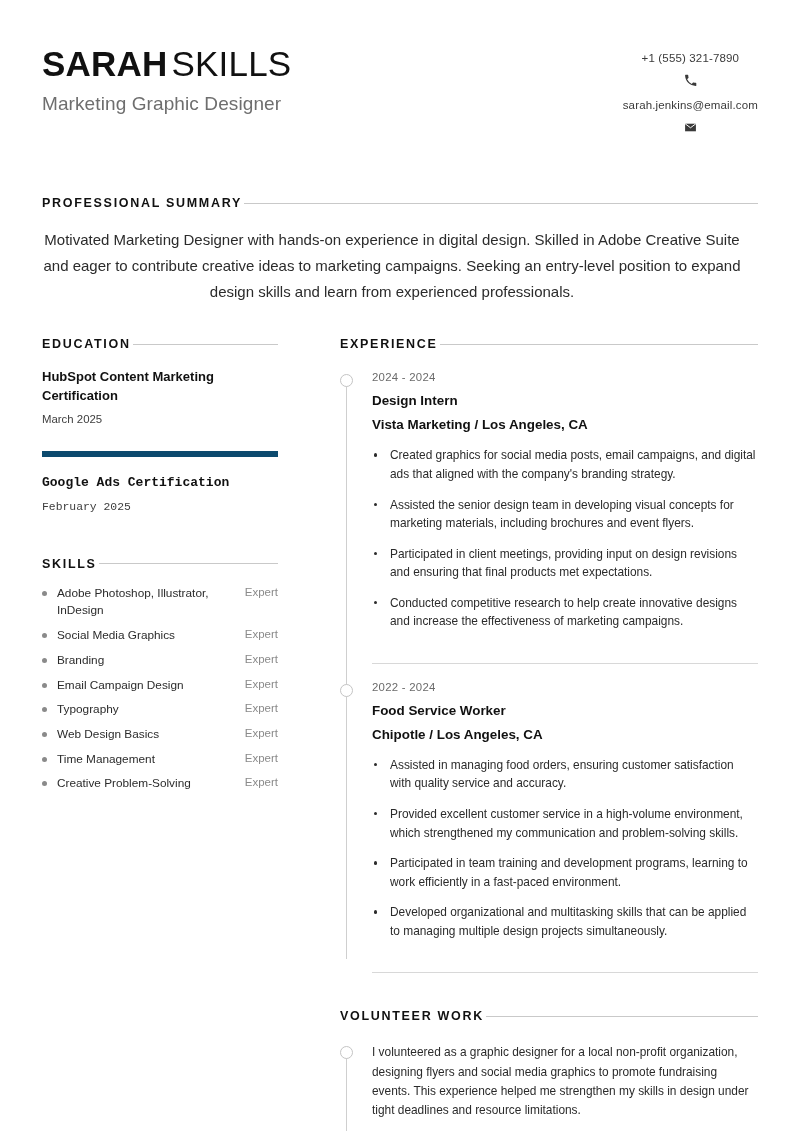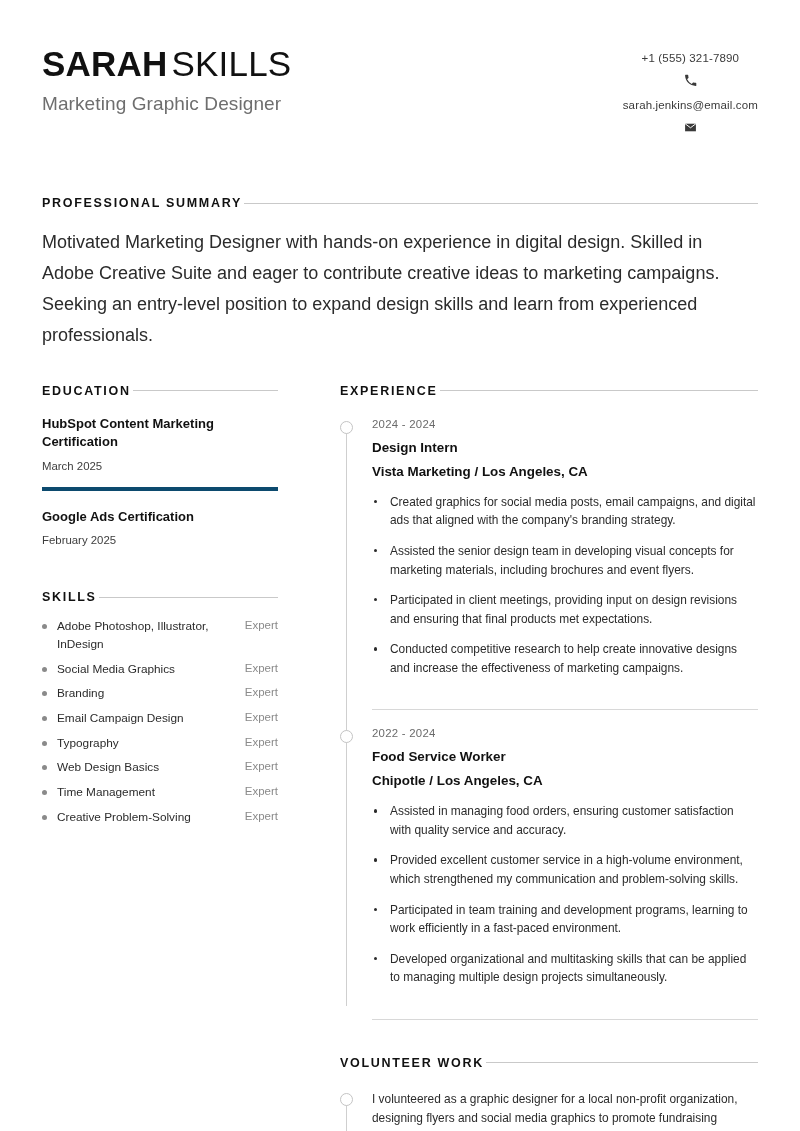--- a/index.html
+++ b/index.html
@@ -94,44 +94,46 @@
   .sec-head .rule {
     flex: 1 1 auto;
     height: 1px;
     background: #c9c9c9;
   }
 
   
   .summary-sec { margin-top: 50px; }
   .summary-text {
     margin-top: 17px;
-    font-size: 18px;
+    font-size: 15px;
     line-height: 1.72;
     color: #2b2b2b;
     max-width: 700px;
+    text-align: center;
   }
 
   
   .body-cols {
     display: flex;
     margin-top: 33px;
     align-items: flex-start;
   }
   .col-left {
     width: 236px;
     flex: 0 0 236px;
   }
   .col-gap { width: 62px; flex: 0 0 62px; }
   .col-right { flex: 1 1 auto; }
 
   
   .edu-item { padding-top: 17px; }
   .edu-item.sep {
-    border-top: 4px solid #0c4a6e;
-    margin-top: 6px;
+    border-top: 6px solid #0c4a6e;
+    margin-top: 17px;
+    font-family: Liberation Mono, monospace;
   }
   .edu-title {
     font-size: 13px;
     font-weight: bold;
     color: #111111;
     line-height: 1.42;
   }
   .edu-date {
     margin-top: 8px;
     font-size: 11.4px;

